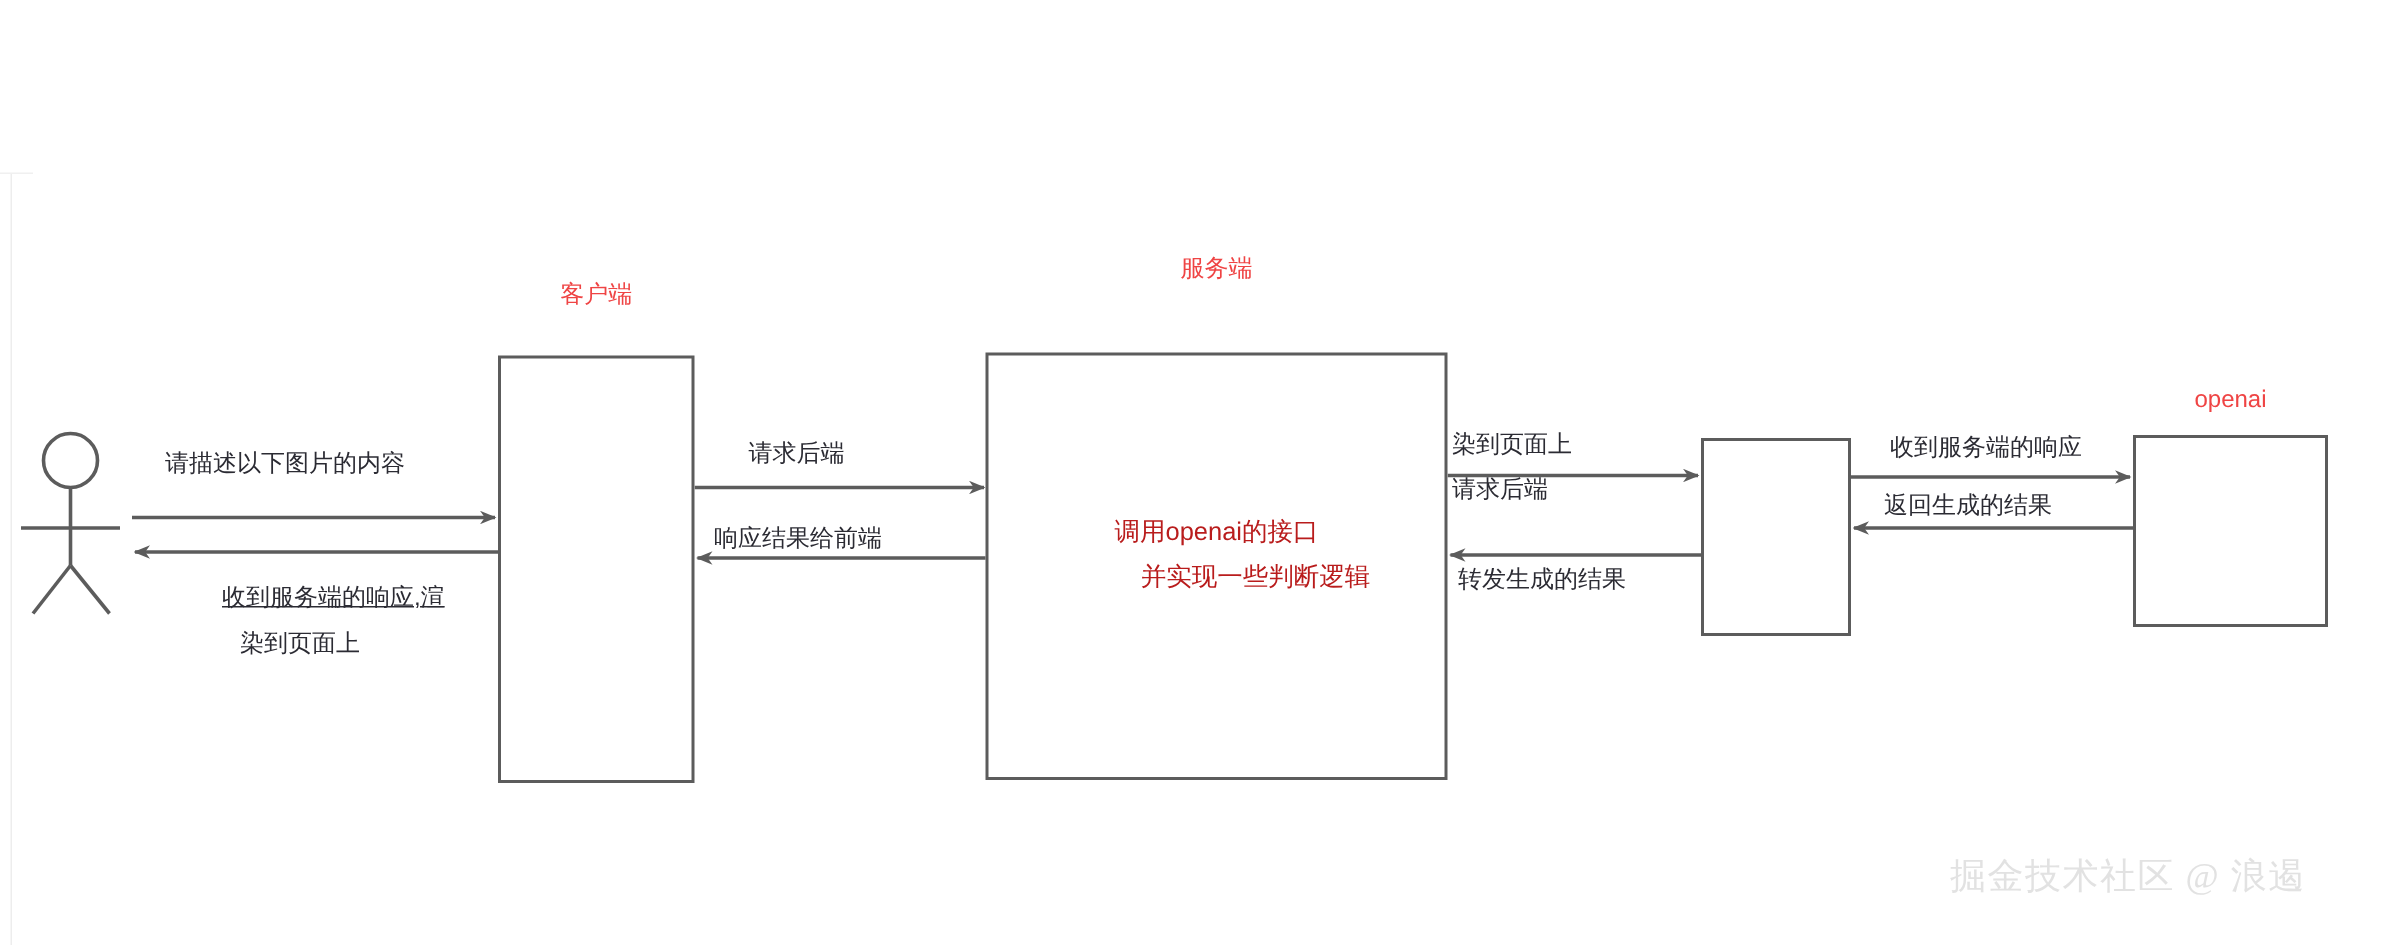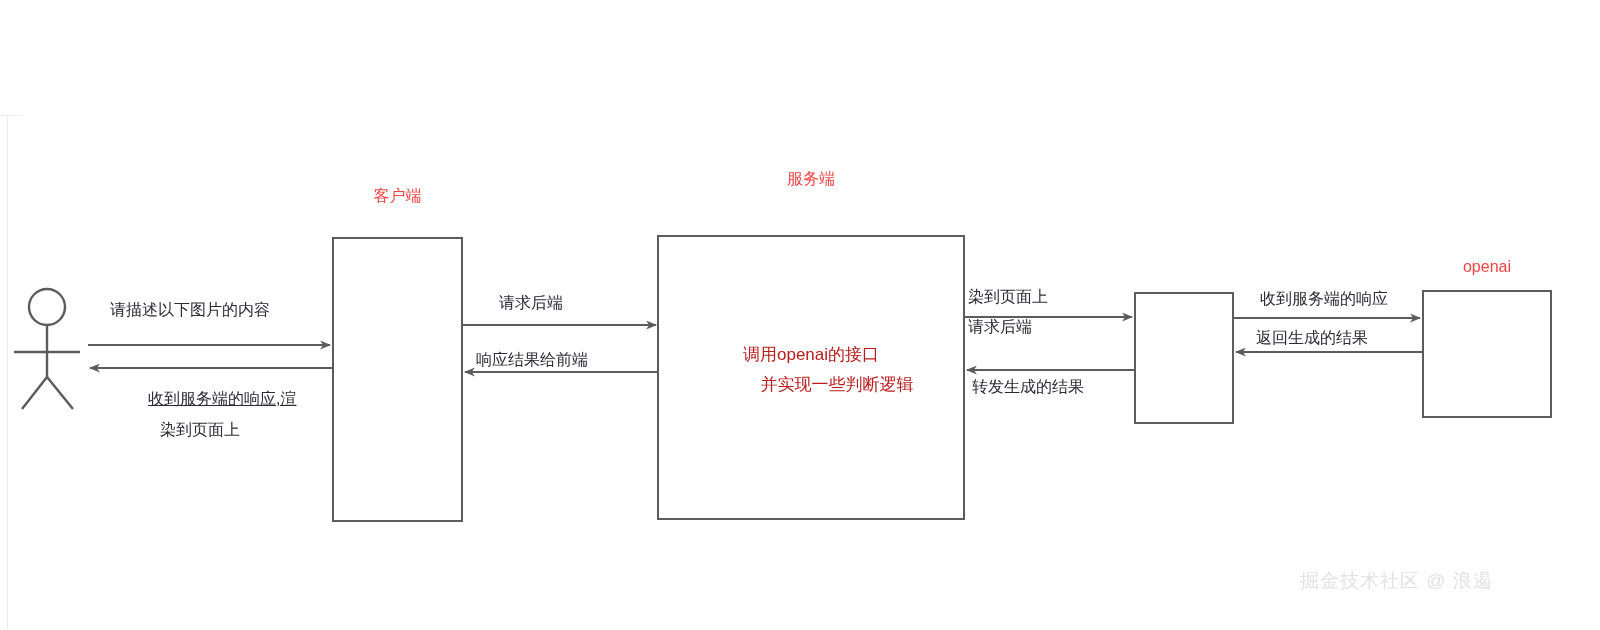--- a/index.html
+++ b/index.html
@@ -94,24 +94,25 @@
     width: 1600px;
     height: 630px;
     pointer-events: none;
   }
 
   
   .watermark {
     position: absolute;
     left: 1300px;
     top: 568px;
-    font-size: 19px;
+    font-size: 24px;
     color: #e2e2e2;
     letter-spacing: 1px;
     white-space: nowrap;
+    font-family: Liberation Serif, serif;
   }
 </style>
 </head>
 <body>
 
 <div id="canvas">
 
   <div class="page-edge"></div>
   <div class="page-edge-top"></div>
 

